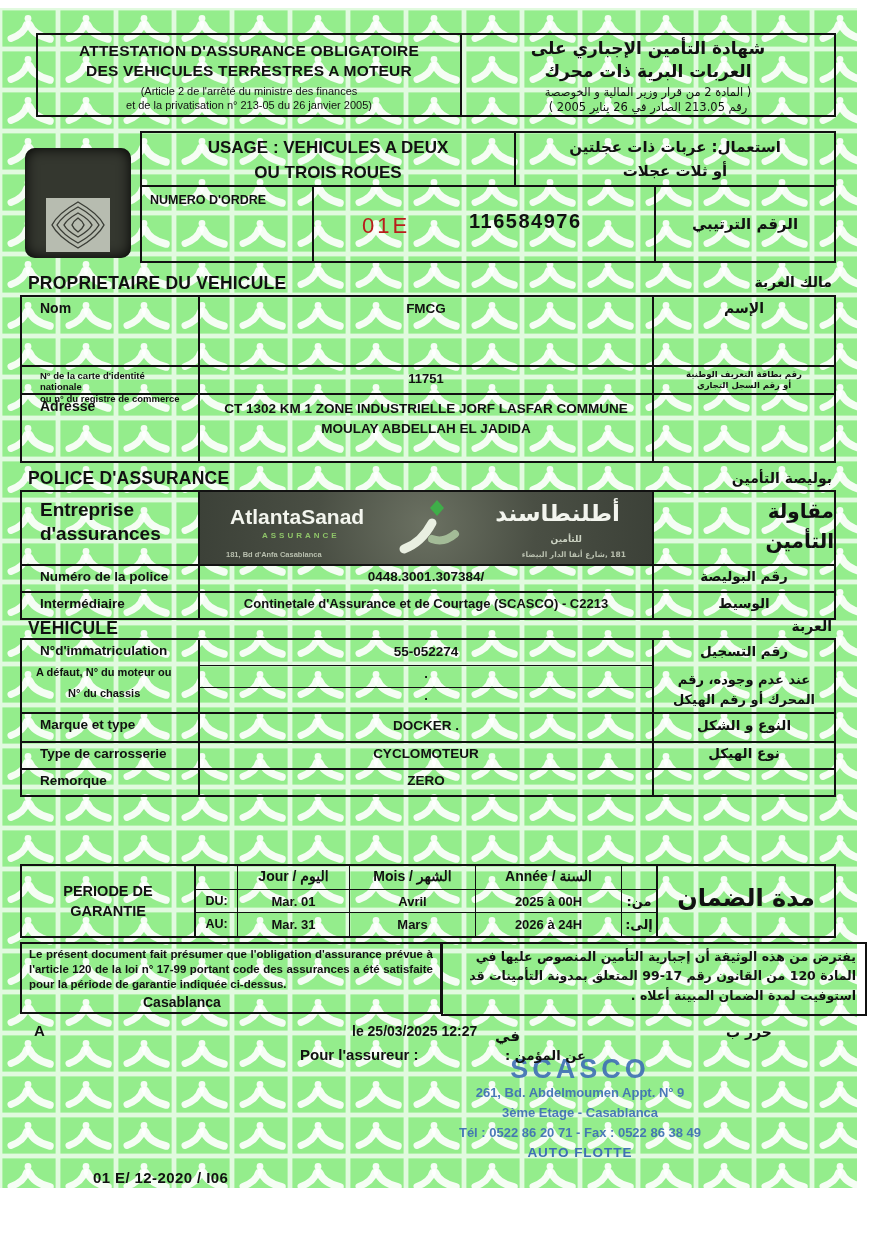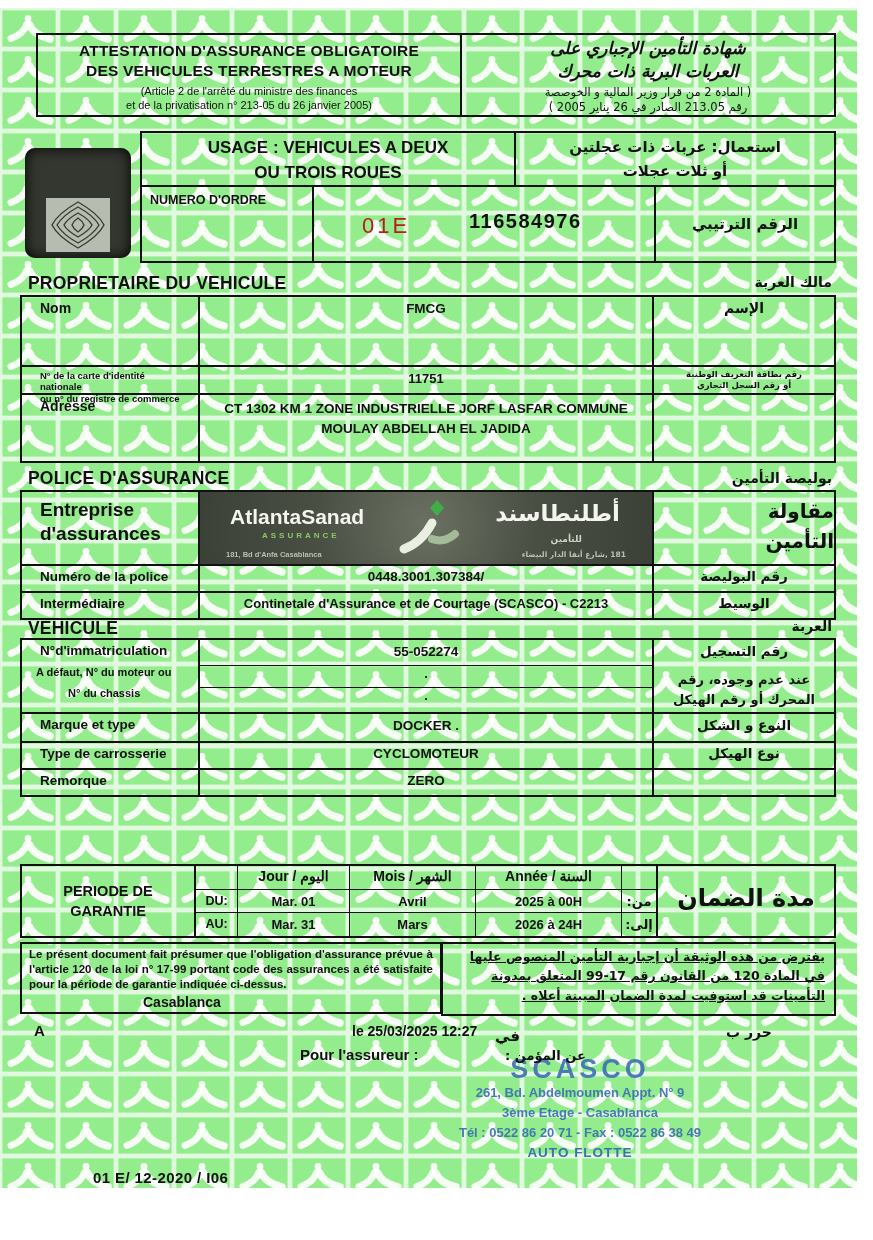--- a/index.html
+++ b/index.html
@@ -11,21 +11,21 @@
   .pre{white-space:pre-line;}
   .ar{direction:rtl;font-family:"DejaVu Sans",sans-serif;}
 
   
   .hdr{position:absolute;left:36px;top:33px;width:800px;height:84px;border:2px solid #111;
        display:flex;box-sizing:border-box;}
   .hdr-fr{width:424px;border-right:2px solid #111;text-align:center;padding-top:6px;box-sizing:border-box;}
   .hdr-fr .t{font-size:15.5px;font-weight:bold;line-height:1.3;letter-spacing:.2px;}
   .hdr-fr .s{font-size:11px;line-height:1.25;margin-top:4px;}
   .hdr-ar{flex:1;text-align:center;padding-top:2px;}
-  .hdr-ar .t{font-size:17px;font-weight:bold;line-height:1.35;font-style:italic;}
+  .hdr-ar .t{font-size:17px;font-weight:bold;line-height:1.35;}
   .hdr-ar .s{font-size:11.5px;line-height:1.3;margin-top:2px;}
 
   
   .holo{position:absolute;left:25px;top:148px;width:106px;height:110px;background:#34372f;
         border-radius:10px;box-shadow:inset 0 0 14px #000;}
   .holo-inner{position:absolute;left:21px;top:50px;width:64px;height:54px;background:#b7bcb0;}
 
   
   .usage{position:absolute;left:140px;top:131px;width:696px;border:2px solid #111;box-sizing:border-box;}
   .u-r1{display:flex;height:52px;}
@@ -85,22 +85,22 @@
   .br15{border-right:1.5px solid #111;}
   .bb15{border-bottom:1.5px solid #111;}
   .w-h{font-size:14px;padding-top:2px;}
   .w-du{font-size:12.5px;padding-top:4px;}
   .w-v{font-size:13px;padding-top:4px;}
   .w-min{font-size:13px;padding-top:4px;}
 
   
   .legal-fr{position:absolute;left:20px;top:942px;width:422px;height:72px;border:2px solid #111;box-sizing:border-box;
             font-weight:bold;font-size:11.5px;line-height:1.32;text-align:justify;padding:3px 7px;}
-  .legal-ar{position:absolute;left:441px;top:942px;width:395px;height:74px;border:2px solid #111;box-sizing:border-box;
-            font-weight:bold;font-size:12.5px;line-height:1.55;text-align:right;padding:3px 9px;text-decoration:underline;}
+  .legal-ar{position:absolute;left:441px;top:942px;width:426px;height:74px;border:2px solid #111;box-sizing:border-box;
+            font-weight:bold;font-size:12.5px;line-height:1.55;text-align:right;padding:3px 9px;}
 
   
   .iss{position:absolute;font-weight:bold;font-size:14px;}
   .stamp{position:absolute;left:430px;top:1056px;width:300px;text-align:center;color:#3e6fb4;}
   .stamp-name{font-size:27px;font-weight:bold;letter-spacing:4px;line-height:1.0;opacity:.9;}
   .stamp-l{font-size:13px;line-height:1.55;font-weight:bold;opacity:.92;}
   .stamp-tag{font-size:13.5px;font-weight:bold;letter-spacing:1px;margin-top:2px;}
   .footer{position:absolute;left:93px;top:1169px;font-weight:bold;font-size:15px;letter-spacing:.4px;}
 </style>
 </head>

